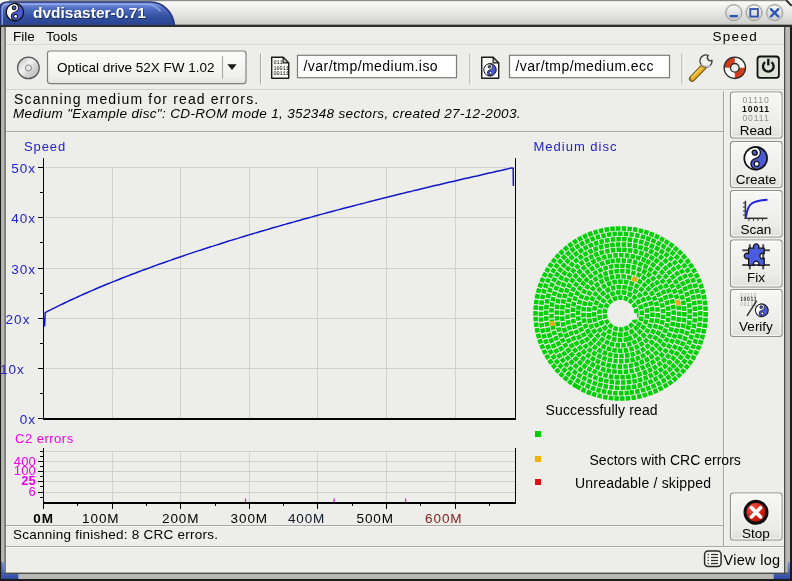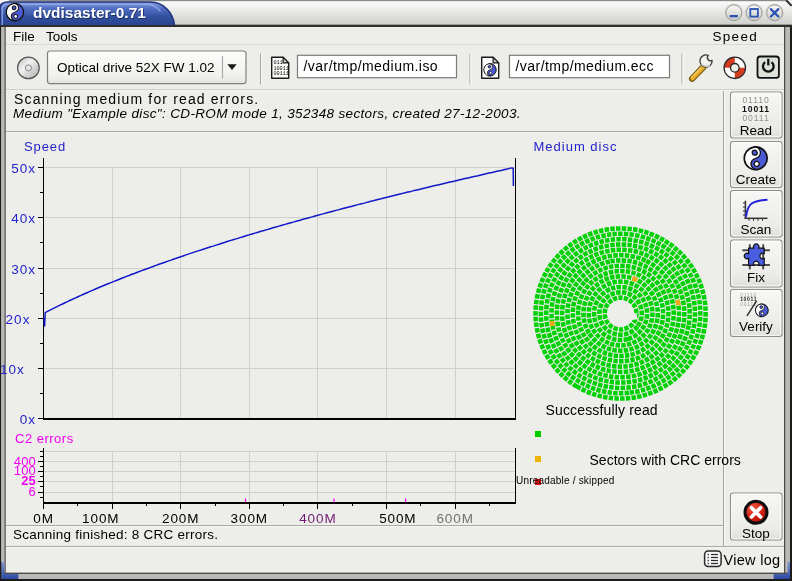--- a/index.html
+++ b/index.html
@@ -312,34 +312,34 @@
 <line x1="245.5" y1="498.6" x2="245.5" y2="502.4"></line>
 <line x1="334" y1="498.6" x2="334" y2="502.4"></line>
 <line x1="405.6" y1="498.6" x2="405.6" y2="502.4"></line>
 </g>
 </svg>
 <div class="abs" style="left:15px;top:430.8px;font-size:13px;letter-spacing:0.5px;color:#f000f0;">C2 errors</div>
 <div class="abs" style="left:0px;top:455.6px;width:36px;text-align:right;font-size:13px;letter-spacing:0.2px;color:#f000f0;line-height:12px;">400</div>
 <div class="abs" style="left:0px;top:464.9px;width:36px;text-align:right;font-size:13px;letter-spacing:0.2px;color:#f000f0;line-height:12px;">100</div>
 <div class="abs" style="left:0px;top:475.4px;width:36px;text-align:right;font-size:13px;letter-spacing:0.2px;color:#f000f0;line-height:12px;font-weight:bold;">25</div>
 <div class="abs" style="left:0px;top:485.8px;width:36px;text-align:right;font-size:13px;letter-spacing:0.2px;color:#f000f0;line-height:12px;">6</div>
-<div class="abs" style="left:13.5px;top:510.7px;width:60px;text-align:center;font-size:13.5px;letter-spacing:0.9px;color:#000;">0M</div>
+<div class="abs" style="left:13.5px;top:510.7px;width:60px;text-align:center;font-size:13.5px;letter-spacing:0.9px;color:#000;font-weight:bold;">0M</div>
 <div class="abs" style="left:82.1px;top:510.7px;width:60px;text-align:left;font-size:13.5px;letter-spacing:0.9px;color:#000;">100M</div>
 <div class="abs" style="left:150.7px;top:510.7px;width:60px;text-align:center;font-size:13.5px;letter-spacing:0.9px;color:#000;">200M</div>
 <div class="abs" style="left:219.3px;top:510.7px;width:60px;text-align:center;font-size:13.5px;letter-spacing:0.9px;color:#000;">300M</div>
-<div class="abs" style="left:287.9px;top:510.7px;width:60px;text-align:center;font-size:13.5px;letter-spacing:0.9px;color:#701a75;">400M</div>
-<div class="abs" style="left:356.5px;top:510.7px;width:60px;text-align:right;font-size:13.5px;letter-spacing:0.9px;color:#000;">500M</div>
-<div class="abs" style="left:425.1px;top:510.7px;width:60px;text-align:center;font-size:13.5px;letter-spacing:0.9px;color:#737373;">600M</div>
+<div class="abs" style="left:287.9px;top:510.7px;width:60px;font-size:13.5px;letter-spacing:0.9px;color:#0f172a;">400M</div>
+<div class="abs" style="left:356.5px;top:510.7px;width:60px;text-align:left;font-size:13.5px;letter-spacing:0.9px;color:#000;">500M</div>
+<div class="abs" style="left:425.1px;top:510.7px;width:60px;font-size:13.5px;letter-spacing:0.9px;color:#7f1d1d;">600M</div>
 
 <div class="abs" style="left:534.8px;top:431.3px;width:5.8px;height:5.8px;background:#00cd00;"></div>
 <div class="abs" style="left:545.5px;top:402px;font-size:14px;letter-spacing:0.15px;white-space:nowrap;">Successfully read</div>
 <div class="abs" style="left:534.8px;top:455.8px;width:5.8px;height:5.8px;background:#eeb400;"></div>
 <div class="abs" style="left:545.5px;top:451.5px;font-size:14px;letter-spacing:0.02px;white-space:nowrap;margin-left:44px;">Sectors with CRC errors</div>
 <div class="abs" style="left:534.8px;top:479.2px;width:5.8px;height:5.8px;background:#dd1111;"></div>
-<div class="abs" style="left:516px;top:475px;font-size:10px;letter-spacing:0.2px;white-space:nowrap;">Unreadable / skipped</div>
+<div class="abs" style="left:575px;top:475px;font-size:14px;letter-spacing:0.2px;white-space:nowrap;">Unreadable / skipped</div>
 
 <svg class="abs" style="left:724px;top:88px" width="68" height="458" viewBox="724 88 68 458">
 <defs>
 <linearGradient id="sbtn" x1="0" y1="0" x2="0" y2="1">
  <stop offset="0" stop-color="#f7f7f5"></stop>
         <stop offset="0.75" stop-color="#ebebe8"></stop>
         <stop offset="1" stop-color="#dededa"></stop>
 </linearGradient>
 <g id="yy2">
 <circle r="10" fill="#fff"></circle>

